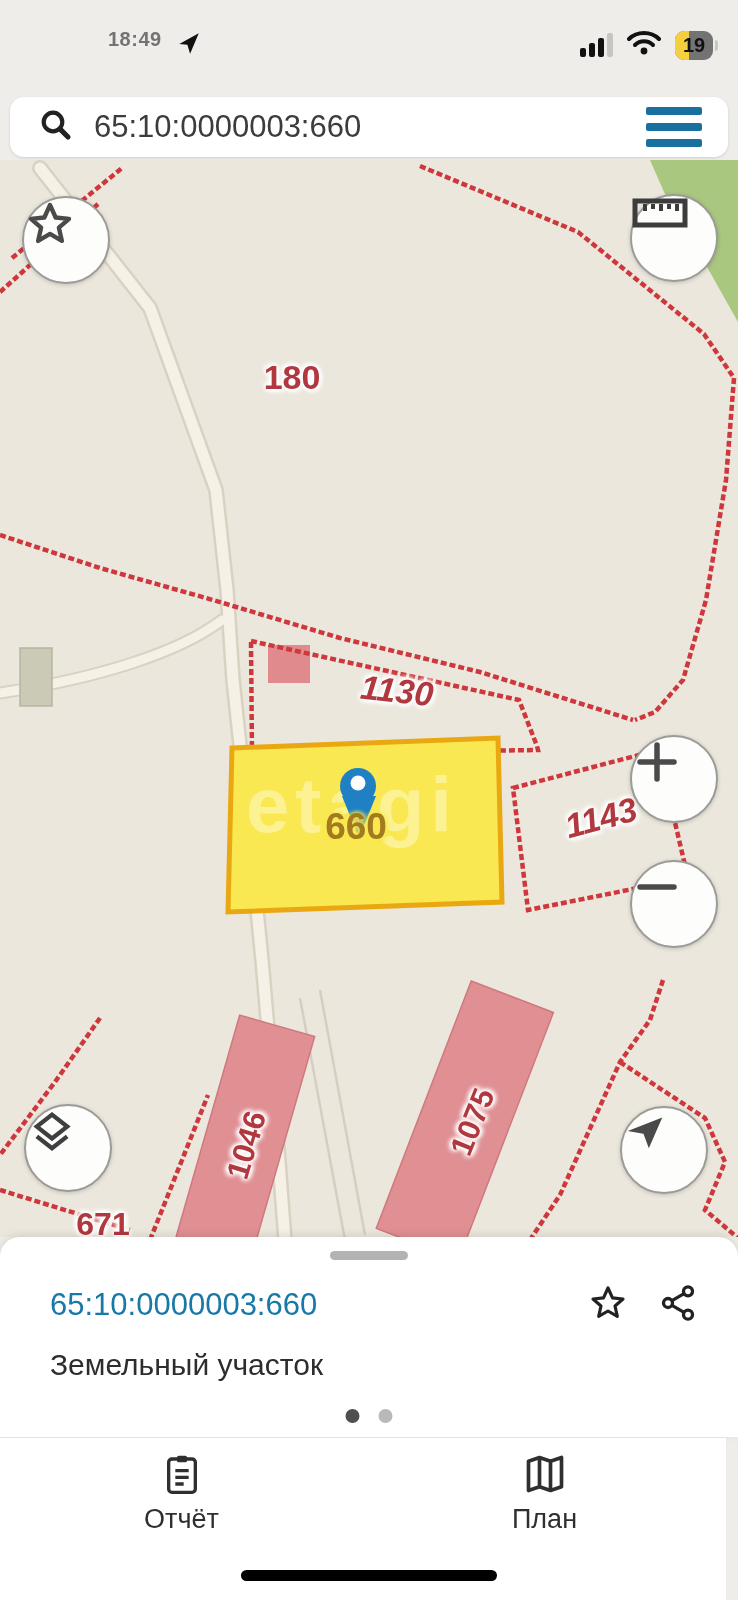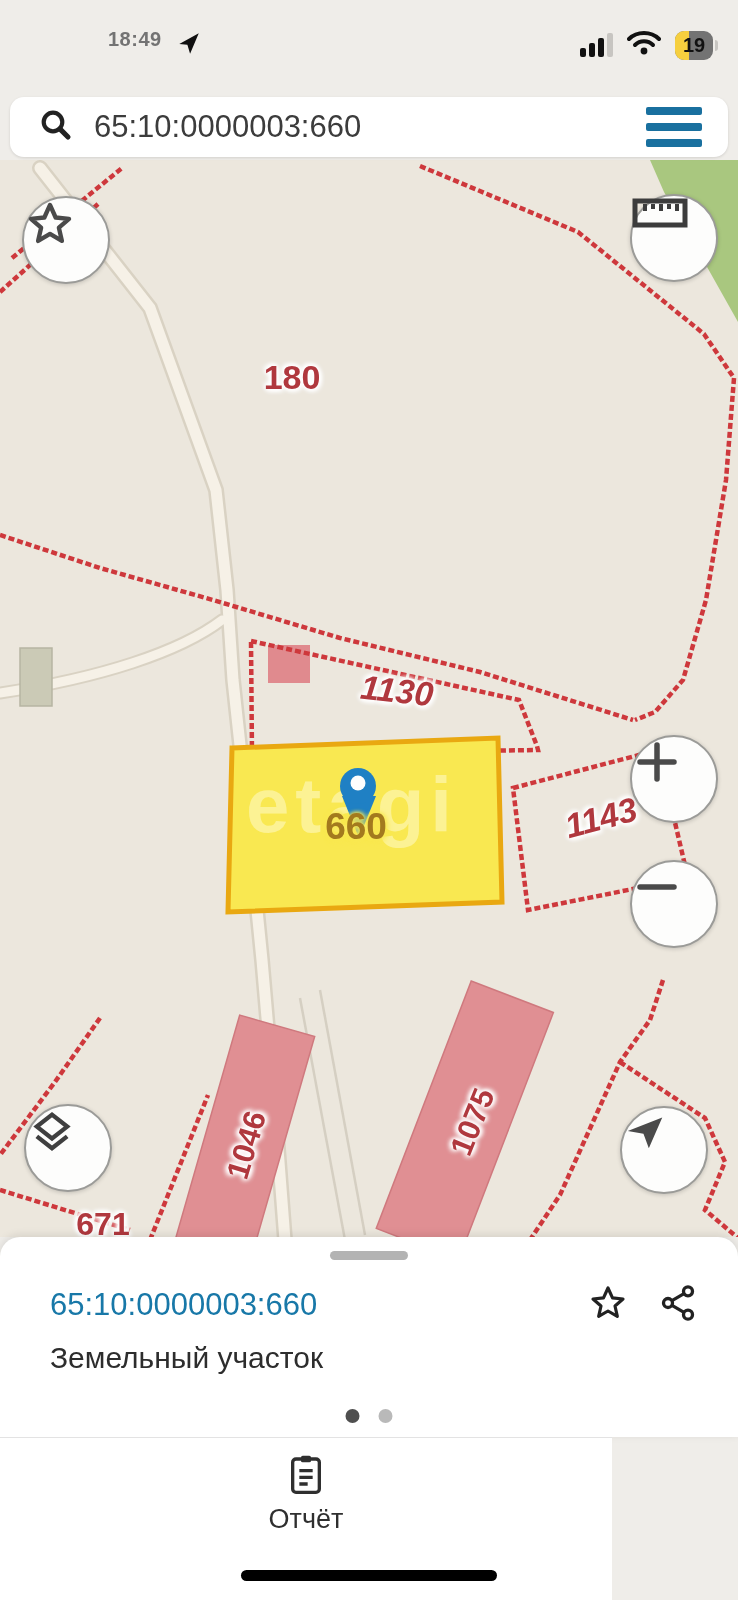--- a/index.html
+++ b/index.html
@@ -56,27 +56,27 @@
   .btn-compass{right:30px;top:946px;}
 
   
   .sheet{position:absolute;left:0;top:1237px;width:738px;height:200px;background:#fff;
          border-radius:20px 20px 0 0;box-shadow:0 -2px 8px rgba(0,0,0,.10);z-index:20;}
   .handle{position:absolute;left:50%;top:14px;transform:translateX(-50%);width:78px;height:9px;
           border-radius:5px;background:#b3b3b3;cursor:grab;}
   .sheet-row{position:absolute;left:50px;right:40px;top:46px;display:flex;align-items:center;}
   .cad-link{font-size:31px;color:#1878a8;cursor:pointer;}
   .sheet-icons{margin-left:auto;display:flex;align-items:center;gap:30px;}
-  .obj-type{position:absolute;left:50px;top:104px;font-size:30px;color:#2d2d2d;}
+  .obj-type{position:absolute;left:50px;top:111px;font-size:30px;color:#2d2d2d;}
   .dots{position:absolute;left:50%;top:172px;transform:translateX(-50%);display:flex;gap:19px;}
   .dots i{width:14px;height:14px;border-radius:50%;}
   .dots i.on{background:#4f4f4f;}.dots i.off{background:#b9b9b9;}
 
   
-  .nav{position:absolute;left:0;top:1437px;width:612px;height:163px;background:#fff;
+  .nav{position:absolute;left:0;top:1437px;width:726px;height:163px;background:#fff;
        border-top:1px solid #e3e3e3;display:flex;z-index:20;}
   .nav-item{flex:1;display:flex;flex-direction:column;align-items:center;padding-top:14px;gap:8px;cursor:pointer;}
   .nav-item span{font-size:27px;color:#2f2f2f;}
   .home-ind{position:absolute;left:50%;top:1570px;transform:translateX(-50%);width:256px;height:11px;
             border-radius:6px;background:#000;z-index:25;cursor:pointer;}
 </style>
 </head>
 <body>
 
 <div class="statusbar">
@@ -271,15 +271,23 @@
   <div class="nav-item">
     <span style="height:44px;">
       <svg width="40" height="44" viewBox="0 0 24 26">
         <rect x="4" y="4" width="16" height="20" rx="2" fill="none" stroke="#2f2f2f" stroke-width="2"></rect>
         <rect x="9" y="2" width="6" height="4" rx="1" fill="#2f2f2f"></rect>
         <path d="M8 11 h8 M8 15 h8 M8 19 h5" stroke="#2f2f2f" stroke-width="2"></path>
       </svg>
     </span>
     <span>Отчёт</span>
   </div>
+  <div class="nav-item">
+    <span style="height:44px;">
+      <svg width="44" height="44" viewBox="0 0 24 24">
+        <path d="M3 5 L9 3 L15 5 L21 3 V19 L15 21 L9 19 L3 21 Z M9 3 V19 M15 5 V21" fill="none" stroke="#2f2f2f" stroke-width="2" stroke-linejoin="round"></path>
+      </svg>
+    </span>
+    <span>План</span>
+  </div>
 </div>
 
 <div class="home-ind"></div>
 
 </body></html>

